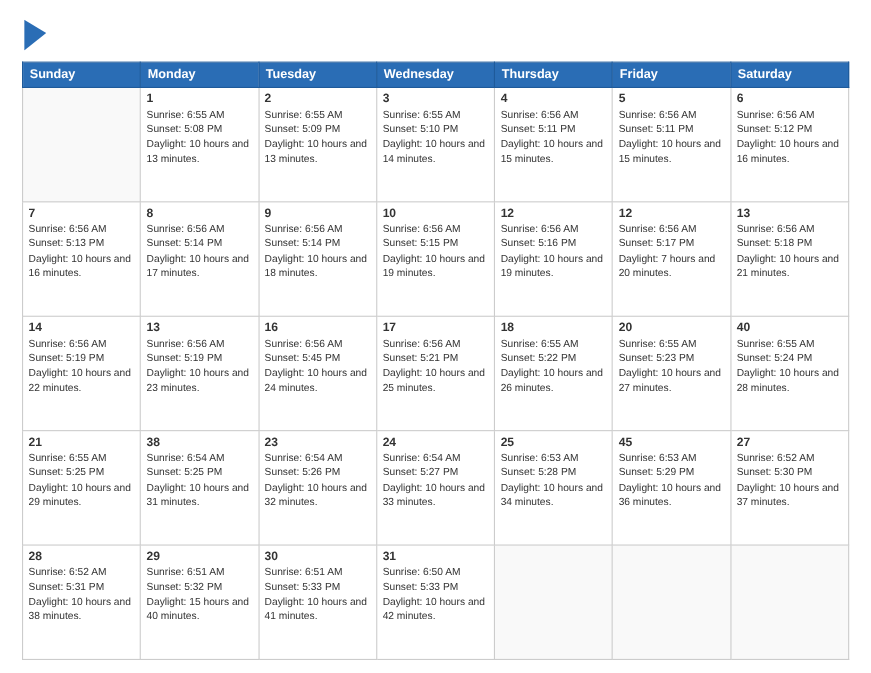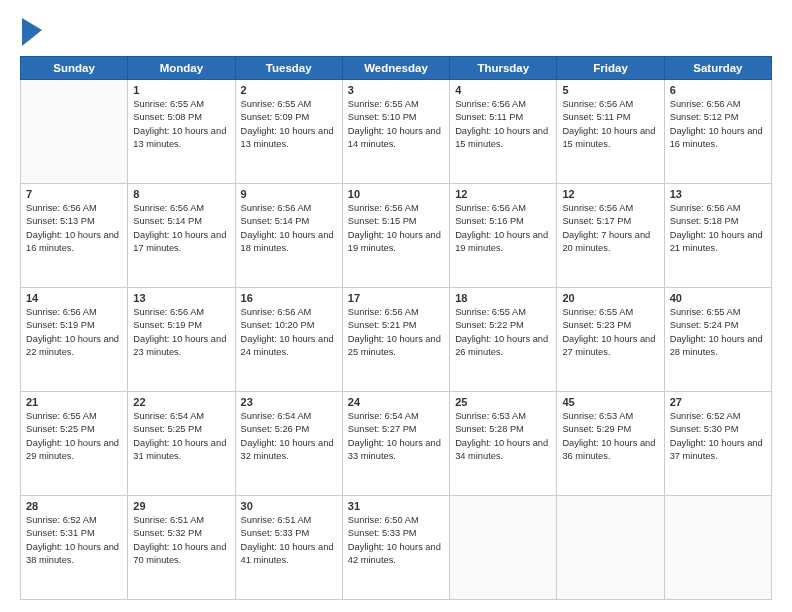--- a/index.html
+++ b/index.html
@@ -63,21 +63,21 @@
       width: 100%;
       border-collapse: collapse;
       flex: 1;
     }
     .calendar thead tr th {
       background-color: #2a6db5;
       color: white;
       font-size: 11.5px;
       font-weight: bold;
       padding: 5px 6px;
-      text-align: center;
+      text-align: left;
       border: 1px solid #1e5a9a;
     }
     .calendar tbody tr td {
       border: 1px solid #ccc;
       vertical-align: top;
       padding: 4px 5px;
       font-size: 9.5px;
       color: #333;
       width: calc(100% / 7);
       background: #fff;
@@ -254,21 +254,21 @@
         <div class="day-info">
           <span>Sunrise: 6:56 AM</span><br>
           <span>Sunset: 5:19 PM</span><br>
           <span>Daylight: 10 hours and 23 minutes.</span>
         </div>
       </td>
           <td>
         <span class="day-number">16</span>
         <div class="day-info">
           <span>Sunrise: 6:56 AM</span><br>
-          <span>Sunset: 10:20 PM</span><br>
+          <span>Sunset: 5:45 PM</span><br>
           <span>Daylight: 10 hours and 24 minutes.</span>
         </div>
       </td>
           <td>
         <span class="day-number">17</span>
         <div class="day-info">
           <span>Sunrise: 6:56 AM</span><br>
           <span>Sunset: 5:21 PM</span><br>
           <span>Daylight: 10 hours and 25 minutes.</span>
         </div>
@@ -301,21 +301,21 @@
         <tr>
           <td>
         <span class="day-number">21</span>
         <div class="day-info">
           <span>Sunrise: 6:55 AM</span><br>
           <span>Sunset: 5:25 PM</span><br>
           <span>Daylight: 10 hours and 29 minutes.</span>
         </div>
       </td>
           <td>
-        <span class="day-number">22</span>
+        <span class="day-number">38</span>
         <div class="day-info">
           <span>Sunrise: 6:54 AM</span><br>
           <span>Sunset: 5:25 PM</span><br>
           <span>Daylight: 10 hours and 31 minutes.</span>
         </div>
       </td>
           <td>
         <span class="day-number">23</span>
         <div class="day-info">
           <span>Sunrise: 6:54 AM</span><br>
@@ -363,21 +363,21 @@
           <span>Sunrise: 6:52 AM</span><br>
           <span>Sunset: 5:31 PM</span><br>
           <span>Daylight: 10 hours and 38 minutes.</span>
         </div>
       </td>
           <td>
         <span class="day-number">29</span>
         <div class="day-info">
           <span>Sunrise: 6:51 AM</span><br>
           <span>Sunset: 5:32 PM</span><br>
-          <span>Daylight: 10 hours and 70 minutes.</span>
+          <span>Daylight: 15 hours and 40 minutes.</span>
         </div>
       </td>
           <td>
         <span class="day-number">30</span>
         <div class="day-info">
           <span>Sunrise: 6:51 AM</span><br>
           <span>Sunset: 5:33 PM</span><br>
           <span>Daylight: 10 hours and 41 minutes.</span>
         </div>
       </td>

